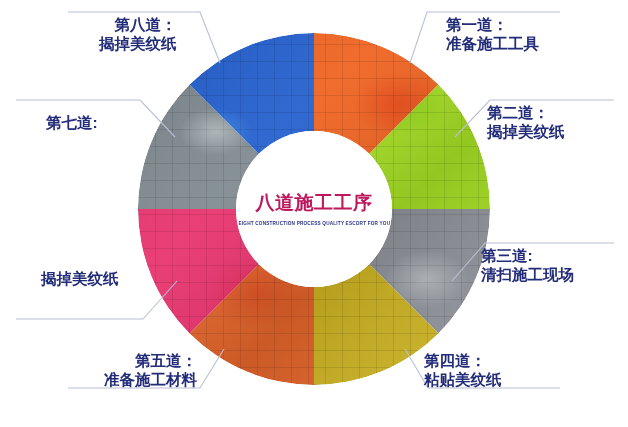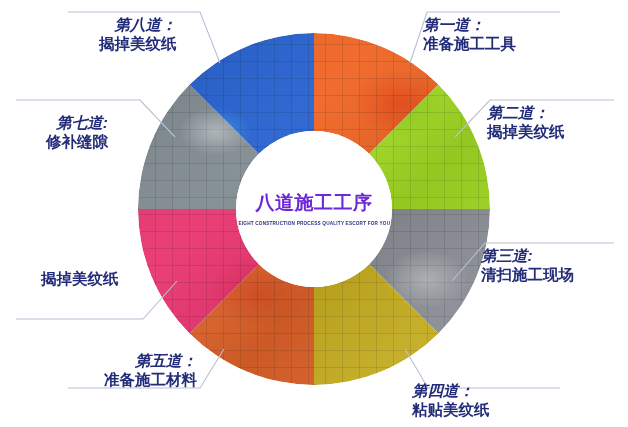--- a/index.html
+++ b/index.html
@@ -55,21 +55,21 @@
     display:flex;flex-direction:column;
     align-items:center;justify-content:center;
     text-align:center;
     z-index:6;
   }
   .hub-l1,.hub-l2{
     font-weight:bold;
     font-size:19px;
     letter-spacing:.5px;
     line-height:1.16;
-    color:#6d28d9;
+    color:#be185d;
     white-space:nowrap;
   }
   .hub-en{
     margin-top:7px;
     font-size:4.6px;
     font-weight:bold;
     letter-spacing:.18px;
     color:#2b3380;
     white-space:nowrap;
     transform:scaleX(1.02);
@@ -78,42 +78,42 @@
   
   .label{
     position:absolute;
     color:#232c78;
     font-weight:bold;
     font-size:15.5px;
     line-height:1.24;
     white-space:nowrap;
     z-index:8;
   }
-  .label .l1{display:block;font-style:italic;}
+  .label .l1{display:block;}
   .label .l2{display:block;}
   .label.rightalign{text-align:right;}
 
   
   .leader{
     position:absolute;
     z-index:4;
     pointer-events:none;
   }
   .leader svg{display:block;overflow:visible;}
   .leader path{
     fill:none;
     stroke:#b9c0d4;
     stroke-width:1.1;
   }
 
   
-  #lbl-1{left:423px;top:15px;}
+  #lbl-1{left:446px;top:15px;}
   #lbl-2{left:487px;top:103px;}
   #lbl-3{left:481px;top:246px;}
-  #lbl-4{left:412px;top:351px;margin-top:30px;}
+  #lbl-4{left:424px;top:351px;}
   #lbl-5{left:104px;top:351px;}
   #lbl-6{left:41px;top:269px;}
   #lbl-7{left:46px;top:113px;}
   #lbl-8{left:99px;top:15px;}
 </style>
 </head>
 <body>
 
 <div id="infographic">
 
@@ -213,21 +213,20 @@
     <span class="l1">第五道：</span>
     <span class="l2">准备施工材料</span>
   </div>
 
   <div class="label rightalign" id="lbl-6">
     <span class="l2">揭掉美纹纸</span>
   </div>
 
   <div class="label rightalign" id="lbl-7">
     <span class="l1">第七道:</span>
-    <span class="l2">修补缝隙</span>
   </div>
 
   <div class="label rightalign" id="lbl-8">
     <span class="l1">第八道：</span>
     <span class="l2">揭掉美纹纸</span>
   </div>
 
 </div>
 
 </body></html>

